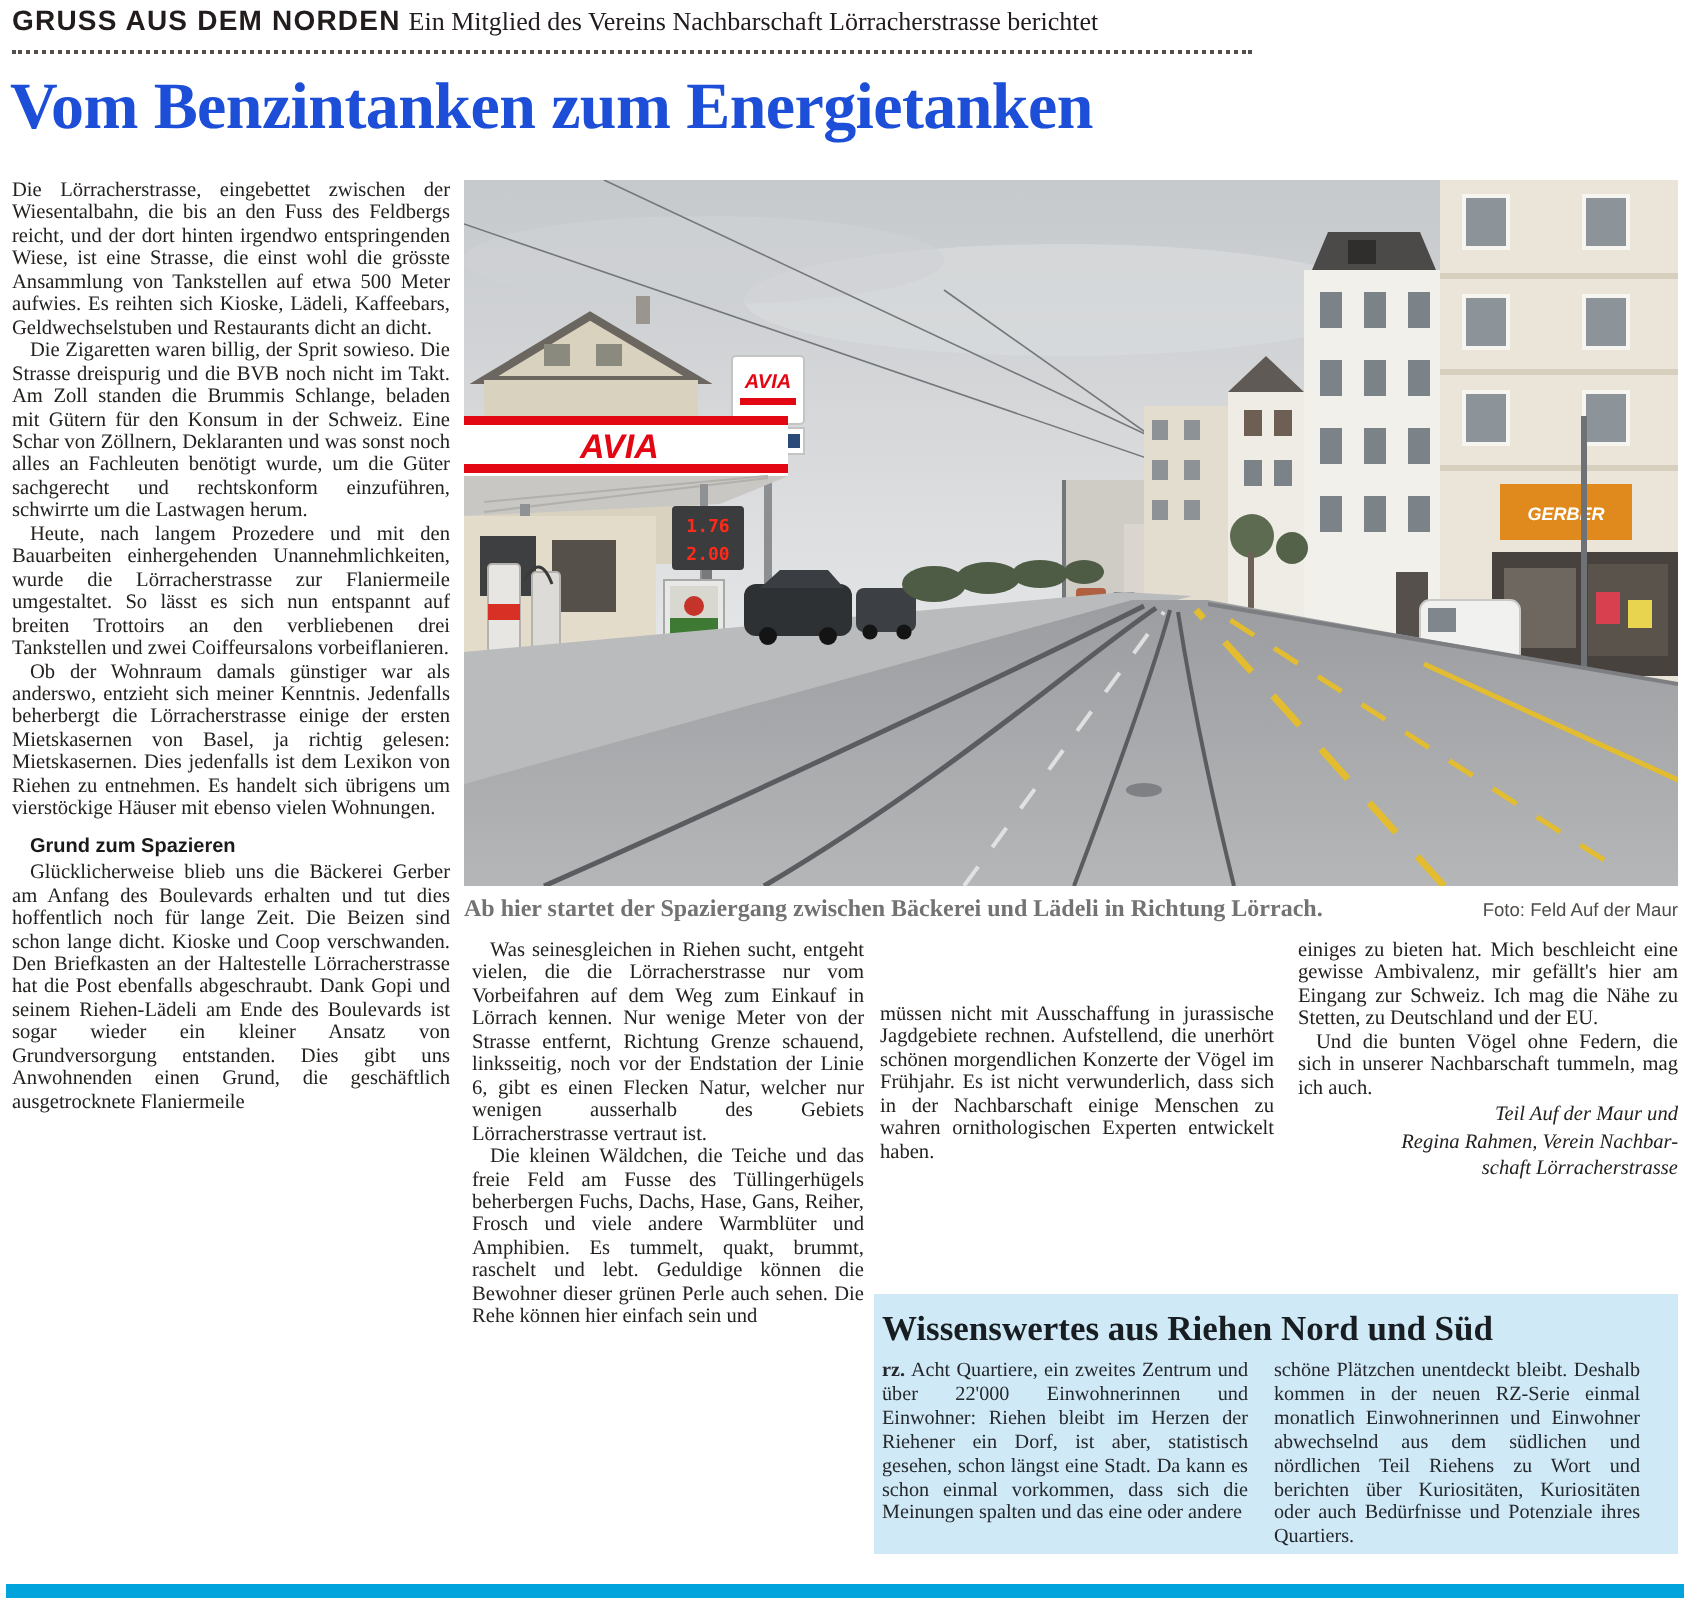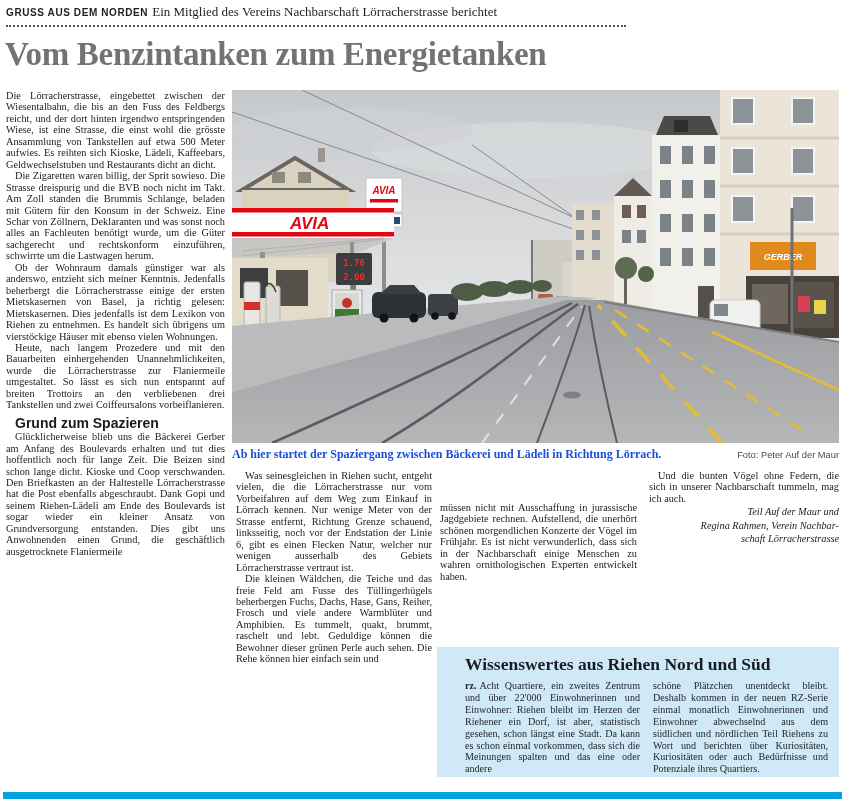--- a/index.html
+++ b/index.html
@@ -1,45 +1,45 @@
 <!DOCTYPE html>
 <html lang="de"><head>
 <meta charset="utf-8">
 <style>
   html,body{margin:0;padding:0;background:#ffffff;}
   .page{position:relative;width:845px;height:810px;background:#fff;overflow:hidden;
         font-family:"Liberation Serif",serif;color:#1d1d1b;}
   
   .kickerwrap{position:absolute;left:6px;top:2px;width:620px;border-bottom:2px dotted #55504c;padding-bottom:5px;}
-  .kicker{font-family:"Liberation Sans",sans-serif;font-weight:bold;font-size:10px;letter-spacing:.6px;color:#221d1c;}
+  .kicker{font-family:"Liberation Sans",sans-serif;font-weight:bold;font-size:14px;letter-spacing:.6px;color:#221d1c;}
   .kicker-sub{font-size:13px;color:#221d1c;}
   .masthead{position:absolute;right:6px;top:8px;font-family:"Liberation Sans",sans-serif;
             font-weight:bold;font-size:16.5px;letter-spacing:-.2px;color:#141210;}
   .headline{position:absolute;left:5px;top:36px;width:835px;font-size:33px;font-weight:bold;
-            letter-spacing:-.3px;color:#737373;}
+            letter-spacing:-.3px;color:#1d4ed8;}
   
   .bodycol{position:absolute;font-size:10.3px;line-height:11.45px;text-align:justify;
            hyphens:auto;-webkit-hyphens:auto;color:#24211f;}
   .bodycol p{margin:0;}
   .bodycol p.ind{text-indent:9px;}
   .col1{left:6px;top:90px;width:219px;height:688px;overflow:hidden;}
   .col2{left:236px;top:470px;width:196px;height:308px;overflow:hidden;}
   .col3{left:440px;top:470px;width:197px;margin-top:32px;}
   .col4{left:649px;top:470px;width:190px;}
-  .subhead{font-family:"Liberation Sans",sans-serif;font-weight:bold;font-size:14px;
+  .subhead{font-family:"Liberation Sans",sans-serif;font-weight:bold;font-size:10px;
            margin:7px 0 2px 9px !important;text-indent:0 !important;color:#1c1a19;}
   .signature{font-style:italic;text-align:right;margin-top:2px !important;}
   
   .photo{position:absolute;left:232px;top:90px;width:607px;height:353px;overflow:hidden;background:#c9ccce;}
   .captionrow{position:absolute;left:232px;top:447px;width:607px;display:flex;justify-content:space-between;align-items:baseline;}
-  .caption{font-size:12px;font-weight:bold;color:#1d4ed8;}
+  .caption{font-size:12px;font-weight:bold;color:#737373;}
   .credit{font-family:"Liberation Sans",sans-serif;font-size:9.3px;color:#4e4b48;white-space:nowrap;}
   
   .infobox{position:absolute;left:437px;top:647px;width:402px;height:130px;background:#cfe9f6;
-           box-sizing:border-box;padding:7px 11px 8px 28px;}
+           box-sizing:border-box;padding:7px 11px 8px 4px;}
   .infobox-title{font-size:17.5px;font-weight:bold;color:#181d22;margin:0 0 5px 0;}
   .infobox-cols{display:flex;gap:13px;}
   .infobox-col{width:183px;font-size:10.1px;line-height:11.9px;text-align:justify;color:#24272b;}
   .infobox-col .abbr{font-weight:bold;margin-right:3px;}
   
   .bottombar{position:absolute;left:3px;top:792px;width:839px;height:7px;background:#00a3dc;}
   svg text{user-select:none;}
 </style>
 </head>
 <body>
@@ -49,22 +49,22 @@
   <div class="kickerwrap">
     <span class="kicker">GRUSS AUS DEM NORDEN</span>
     <span class="kicker-sub">Ein Mitglied des Vereins Nachbarschaft Lörracherstrasse berichtet</span>
   </div>
 
   <h1 class="headline" style="margin:0;">Vom Benzintanken zum Energietanken</h1>
 
   <div class="bodycol col1">
     <p>Die Lörracherstrasse, eingebettet zwischen der Wiesentalbahn, die bis an den Fuss des Feldbergs reicht, und der dort hinten irgendwo entspringenden Wiese, ist eine Strasse, die einst wohl die grösste Ansammlung von Tankstellen auf etwa 500 Meter aufwies. Es reihten sich Kioske, Lädeli, Kaffeebars, Geldwechselstuben und Restaurants dicht an dicht.</p>
     <p class="ind">Die Zigaretten waren billig, der Sprit sowieso. Die Strasse dreispurig und die BVB noch nicht im Takt. Am Zoll standen die Brummis Schlange, beladen mit Gütern für den Konsum in der Schweiz. Eine Schar von Zöllnern, Deklaranten und was sonst noch alles an Fachleuten benötigt wurde, um die Güter sachgerecht und rechtskonform einzuführen, schwirrte um die Lastwagen herum.</p>
+    <p class="ind">Heute, nach langem Prozedere und mit den Bauarbeiten einhergehenden Unannehmlichkeiten, wurde die Lörracherstrasse zur Flaniermeile umgestaltet. So lässt es sich nun entspannt auf breiten Trottoirs an den verbliebenen drei Tankstellen und zwei Coiffeursalons vorbeiflanieren.</p>
     <p class="ind">Ob der Wohnraum damals günstiger war als anderswo, entzieht sich meiner Kenntnis. Jedenfalls beherbergt die Lörracherstrasse einige der ersten Mietskasernen von Basel, ja richtig gelesen: Mietskasernen. Dies jedenfalls ist dem Lexikon von Riehen zu entnehmen. Es handelt sich übrigens um vierstöckige Häuser mit ebenso vielen Wohnungen.</p>
-    <p class="ind">Heute, nach langem Prozedere und mit den Bauarbeiten einhergehenden Unannehmlichkeiten, wurde die Lörracherstrasse zur Flaniermeile umgestaltet. So lässt es sich nun entspannt auf breiten Trottoirs an den verbliebenen drei Tankstellen und zwei Coiffeursalons vorbeiflanieren.</p>
     <p class="subhead">Grund zum Spazieren</p>
     <p class="ind">Glücklicherweise blieb uns die Bäckerei Gerber am Anfang des Boulevards erhalten und tut dies hoffentlich noch für lange Zeit. Die Beizen sind schon lange dicht. Kioske und Coop verschwanden. Den Briefkasten an der Haltestelle Lörracherstrasse hat die Post ebenfalls abgeschraubt. Dank Gopi und seinem Riehen-Lädeli am Ende des Boulevards ist sogar wieder ein kleiner Ansatz von Grundversorgung entstanden. Dies gibt uns Anwohnenden einen Grund, die geschäftlich ausgetrocknete Flaniermeile</p>
   </div>
 
   <div class="photo">
     <svg width="607" height="353" viewBox="0 0 607 353">
       <defs>
         <linearGradient id="sky" x1="0" y1="0" x2="0" y2="1">
           <stop offset="0" stop-color="#c6c9cc"></stop>
             <stop offset="1" stop-color="#e4e5e6"></stop>
@@ -259,33 +259,34 @@
         <line x1="570" y1="340" x2="380" y2="218" stroke="#e3bd2f" stroke-width="2.5" stroke-dasharray="14 12"></line>
         <line x1="607" y1="300" x2="480" y2="242" stroke="#e3bd2f" stroke-width="2.5"></line>
       </g>
       <ellipse cx="340" cy="305" rx="9" ry="3.5" fill="#7e8083"></ellipse>
       <line x1="607" y1="252" x2="372" y2="212" stroke="#7c7e81" stroke-width="2"></line>
     </svg>
   </div>
 
   <div class="captionrow">
     <span class="caption">Ab hier startet der Spaziergang zwischen Bäckerei und Lädeli in Richtung Lörrach.</span>
-    <span class="credit">Foto: Peter Auf der Maur</span>
+    <span class="credit">Foto: Feld Auf der Maur</span>
   </div>
 
   <div class="bodycol col2">
     <p class="ind">Was seinesgleichen in Riehen sucht, entgeht vielen, die die Lörracherstrasse nur vom Vorbeifahren auf dem Weg zum Einkauf in Lörrach kennen. Nur wenige Meter von der Strasse entfernt, Richtung Grenze schauend, linksseitig, noch vor der Endstation der Linie 6, gibt es einen Flecken Natur, welcher nur wenigen ausserhalb des Gebiets Lörracherstrasse vertraut ist.</p>
     <p class="ind">Die kleinen Wäldchen, die Teiche und das freie Feld am Fusse des Tüllingerhügels beherbergen Fuchs, Dachs, Hase, Gans, Reiher, Frosch und viele andere Warmblüter und Amphibien. Es tummelt, quakt, brummt, raschelt und lebt. Geduldige können die Bewohner dieser grünen Perle auch sehen. Die Rehe können hier einfach sein und</p>
   </div>
 
   <div class="bodycol col3">
     <p>müssen nicht mit Ausschaffung in jurassische Jagdgebiete rechnen. Aufstellend, die unerhört schönen morgendlichen Konzerte der Vögel im Frühjahr. Es ist nicht verwunderlich, dass sich in der Nachbarschaft einige Menschen zu wahren ornithologischen Experten entwickelt haben.</p>
   </div>
 
   <div class="bodycol col4">
+    <p>einiges zu bieten hat. Mich beschleicht eine gewisse Ambivalenz, mir gefällt's hier am Eingang zur Schweiz. Ich mag die Nähe zu Stetten, zu Deutschland und der EU.</p>
     <p class="ind">Und die bunten Vögel ohne Federn, die sich in unserer Nachbarschaft tummeln, mag ich auch.</p>
     <p class="signature">Teil Auf der Maur und</p>
     <p class="signature">Regina Rahmen, Verein Nachbar-</p>
     <p class="signature">schaft Lörracherstrasse</p>
   </div>
 
   <div class="infobox">
     <p class="infobox-title">Wissenswertes aus Riehen Nord und Süd</p>
     <div class="infobox-cols">
       <div class="infobox-col">

